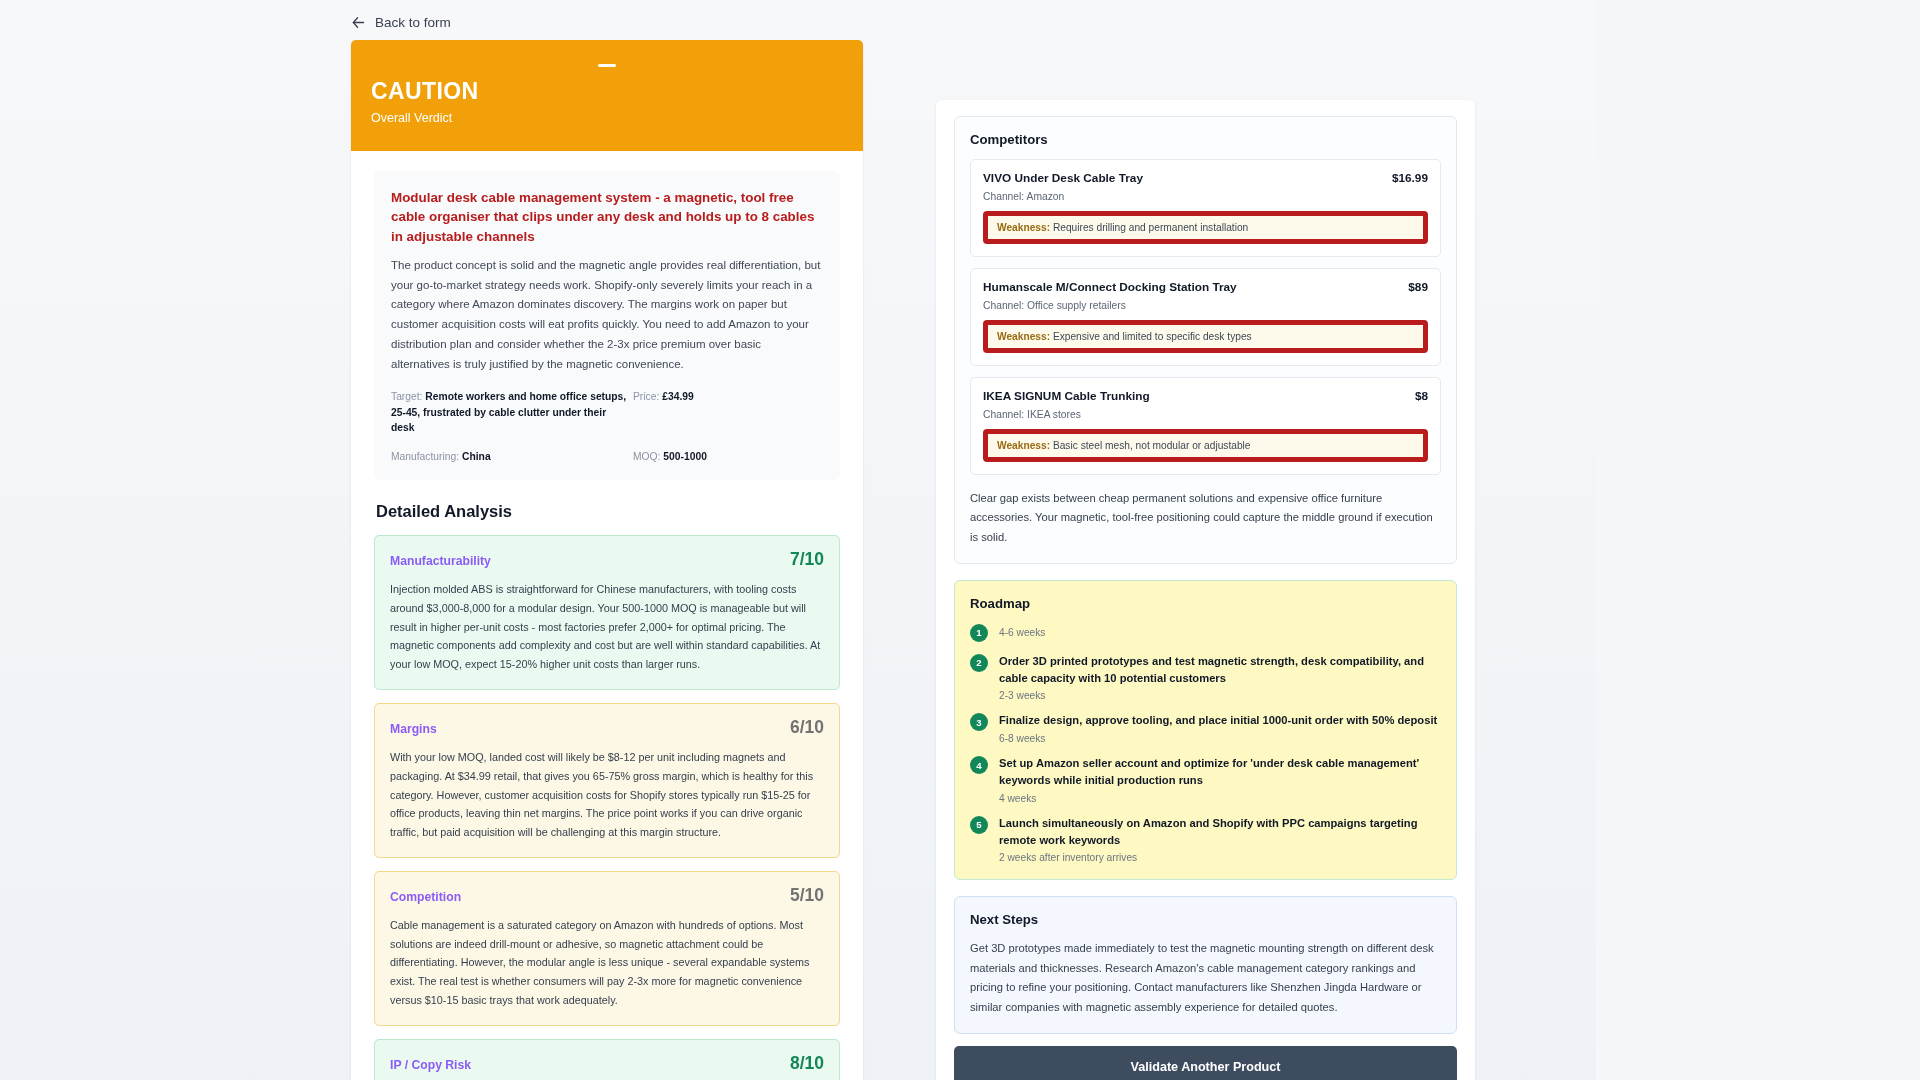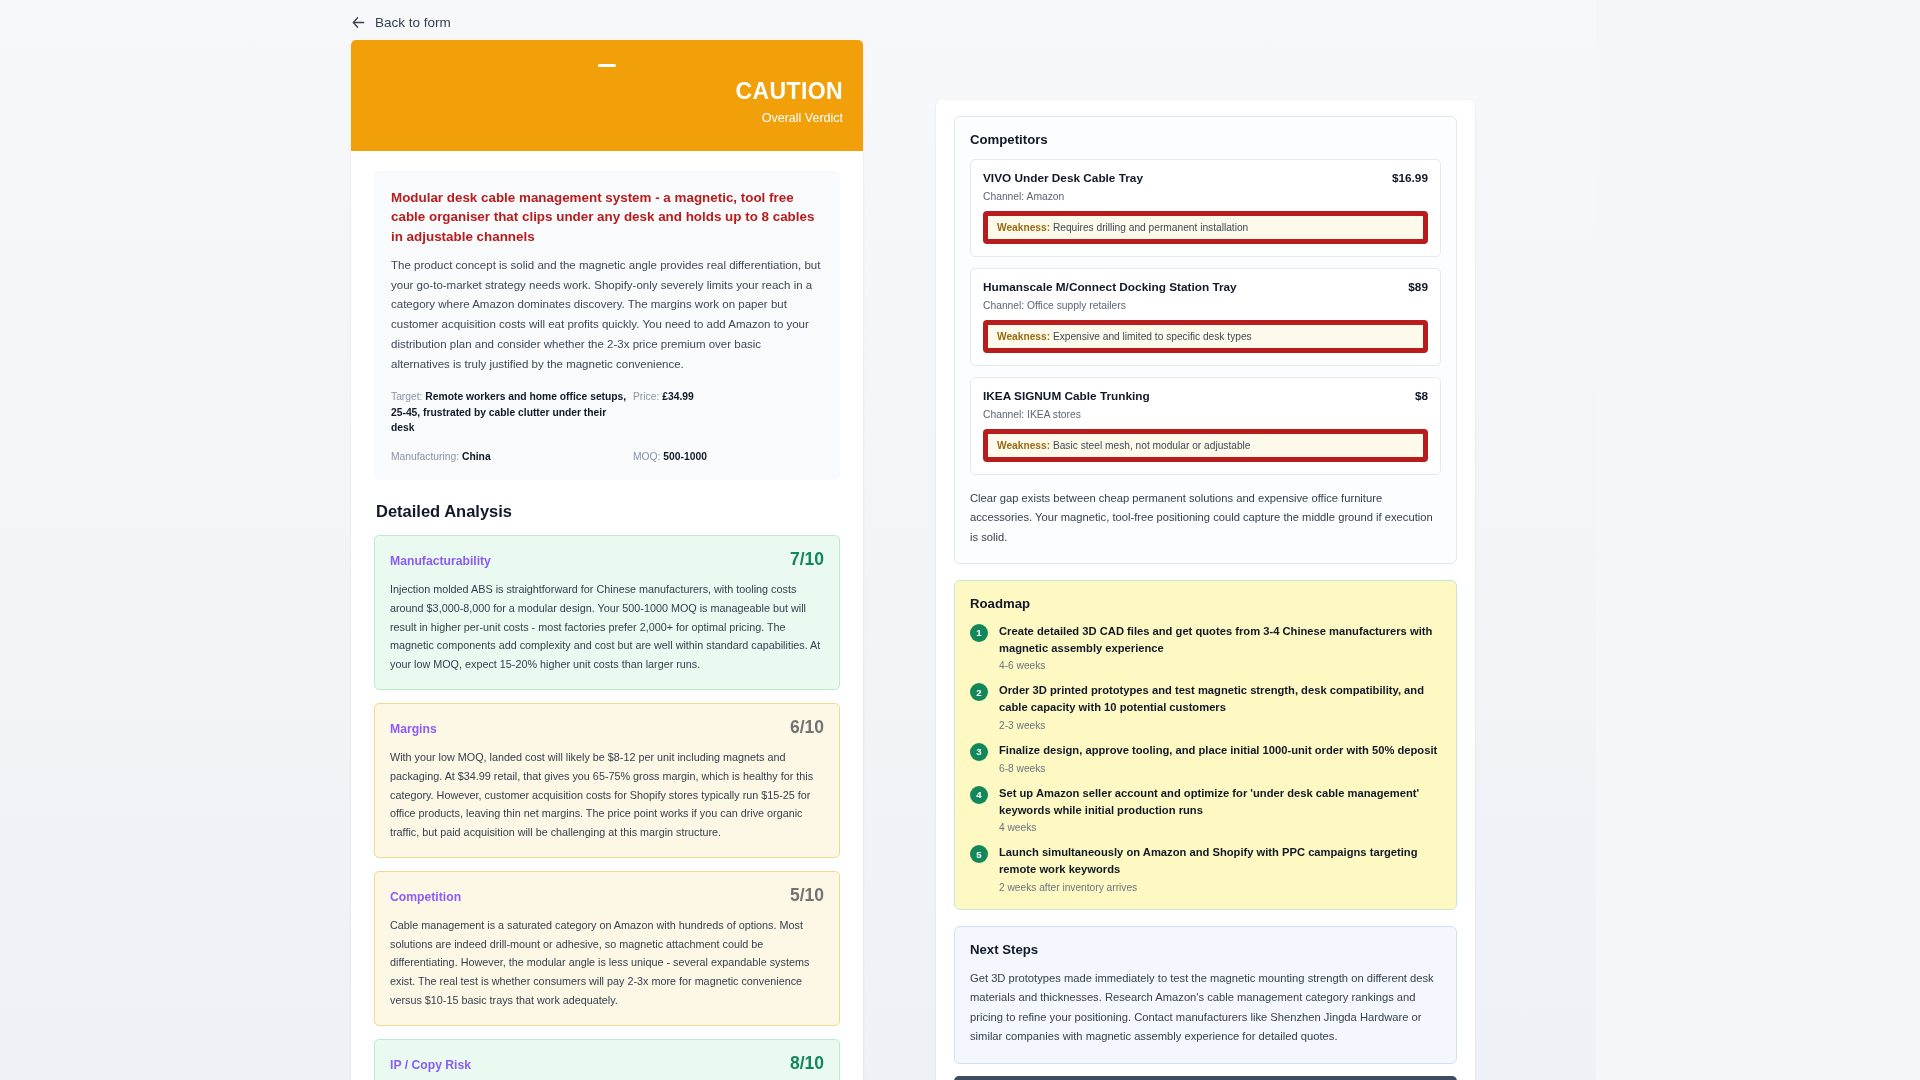--- a/index.html
+++ b/index.html
@@ -44,21 +44,21 @@
     width: 512px;
     background: #ffffff;
     border-radius: 5px 5px 0 0;
     box-shadow: 0 1px 3px rgba(16,24,40,.07), 0 1px 2px rgba(16,24,40,.04);
     overflow: hidden;
     height: 1040px;
   }
   .verdict-banner {
     background: #f2a009;
     padding: 24px 20px 26px;
-    text-align: right;
+    text-align: left;
     color: #ffffff;
   }
   .verdict-icon {
     display: block;
     margin: 0 auto 12px;
     width: 18px;
     height: 3px;
     background: #ffffff;
     border-radius: 2px;
   }
@@ -370,21 +370,20 @@
         </div>
       <div class="gap-note">Clear gap exists between cheap permanent solutions and expensive office furniture accessories. Your magnetic, tool-free positioning could capture the middle ground if execution is solid.</div>
     </div>
 
     <div class="panel roadmap">
       <div class="panel-title">Roadmap</div>
       <div id="roadmap-list">
           <div class="rm-item">
             <span class="rm-num">1</span>
             <div class="rm-body">
-              <div class="rm-text">Create detailed 3D CAD files and get quotes from 3-4 Chinese manufacturers with magnetic assembly experience</div>
               <div class="rm-time">4-6 weeks</div>
             </div>
           </div>
           <div class="rm-item">
             <span class="rm-num">2</span>
             <div class="rm-body">
               <div class="rm-text">Order 3D printed prototypes and test magnetic strength, desk compatibility, and cable capacity with 10 potential customers</div>
               <div class="rm-time">2-3 weeks</div>
             </div>
           </div>

